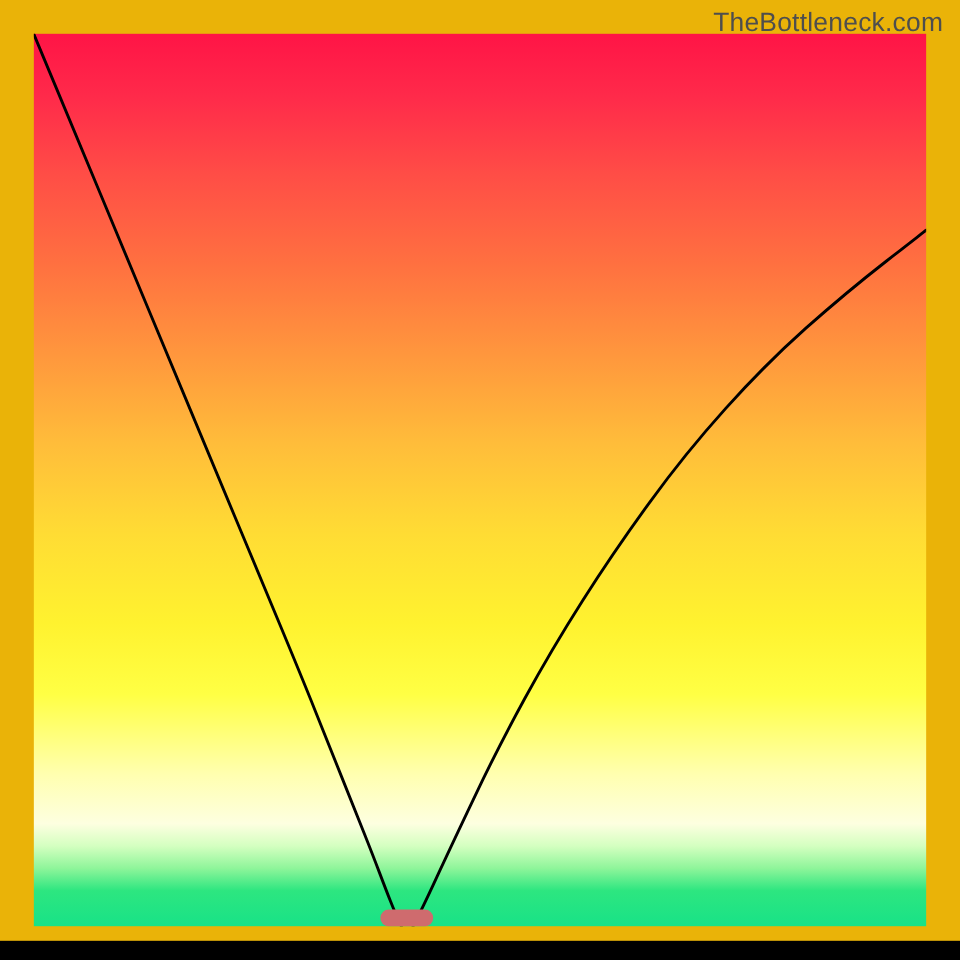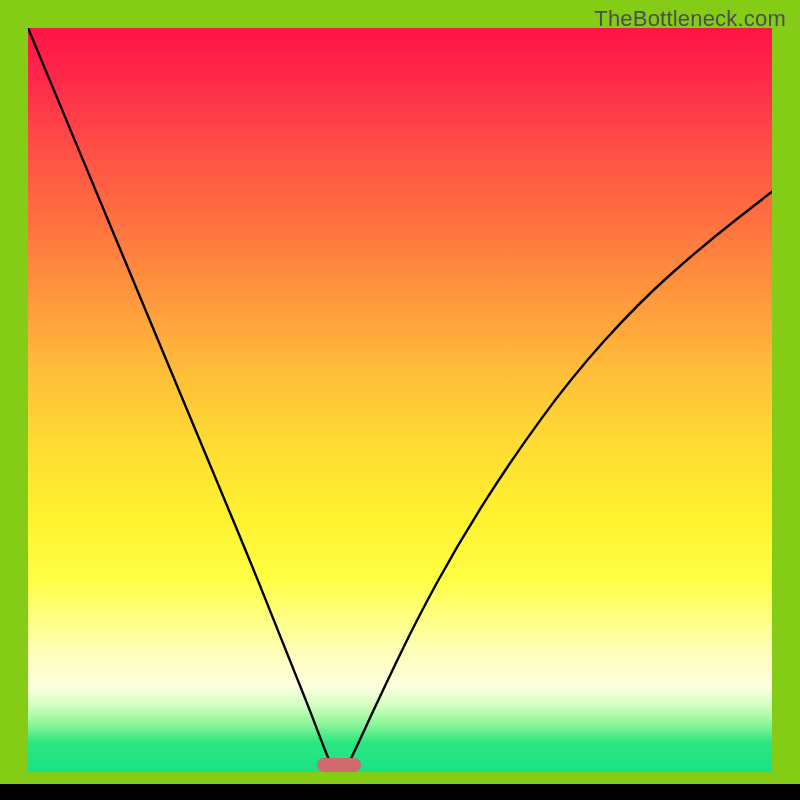--- a/index.html
+++ b/index.html
@@ -8,21 +8,21 @@
     width: 800px;
     height: 800px;
     overflow: hidden;
     background: #000;
     font-family: Arial, Helvetica, sans-serif;
   }
   .frame {
     position: absolute;
     top: 0; left: 0;
     width: 800px; height: 784px;
-    background: #84cc16;
+    background: #eab308;
   }
   .plot {
     position: absolute;
     top: 28px;
     left: 28px;
     width: 744px;
     height: 744px;
     overflow: hidden;
   }
   .gradient {

